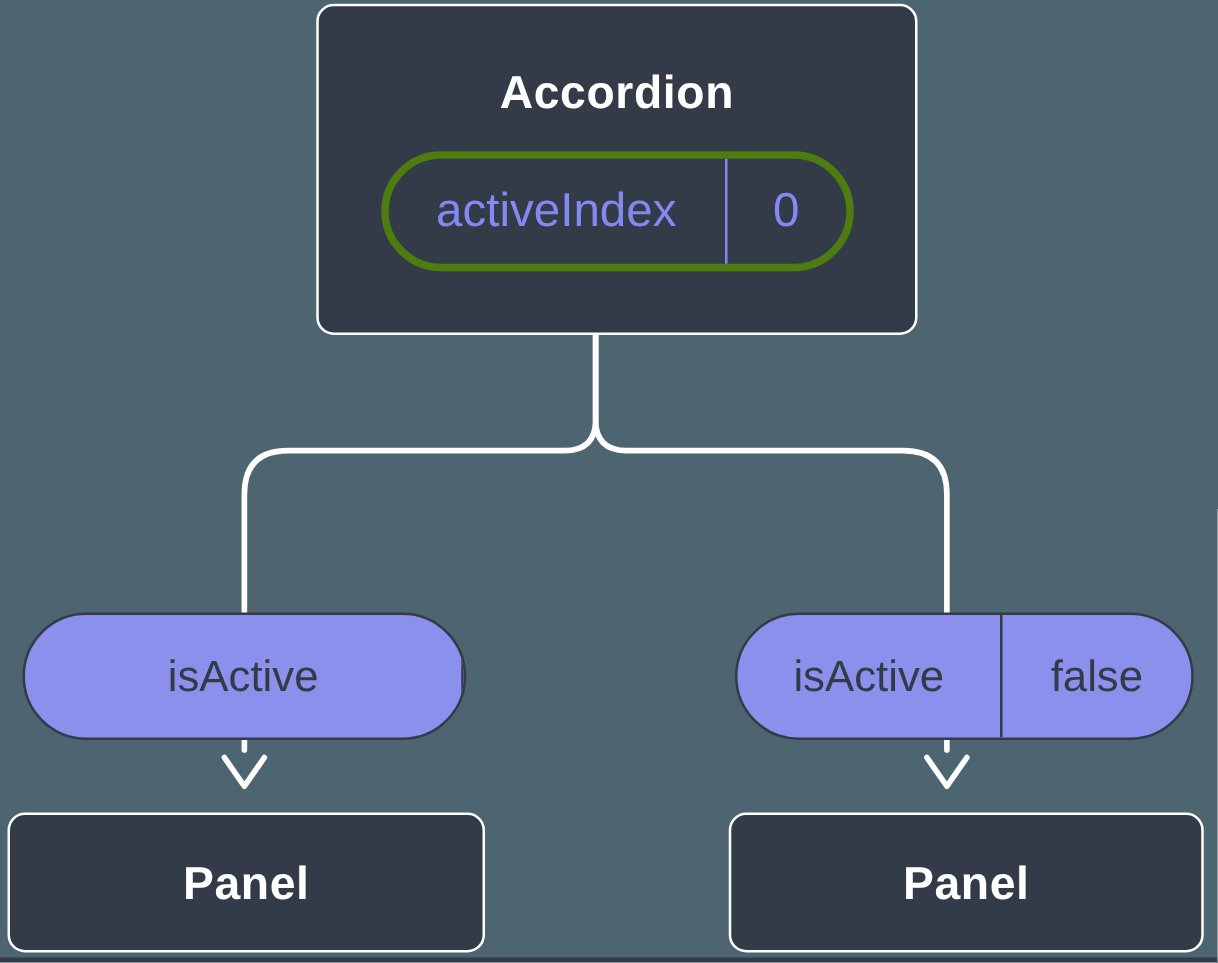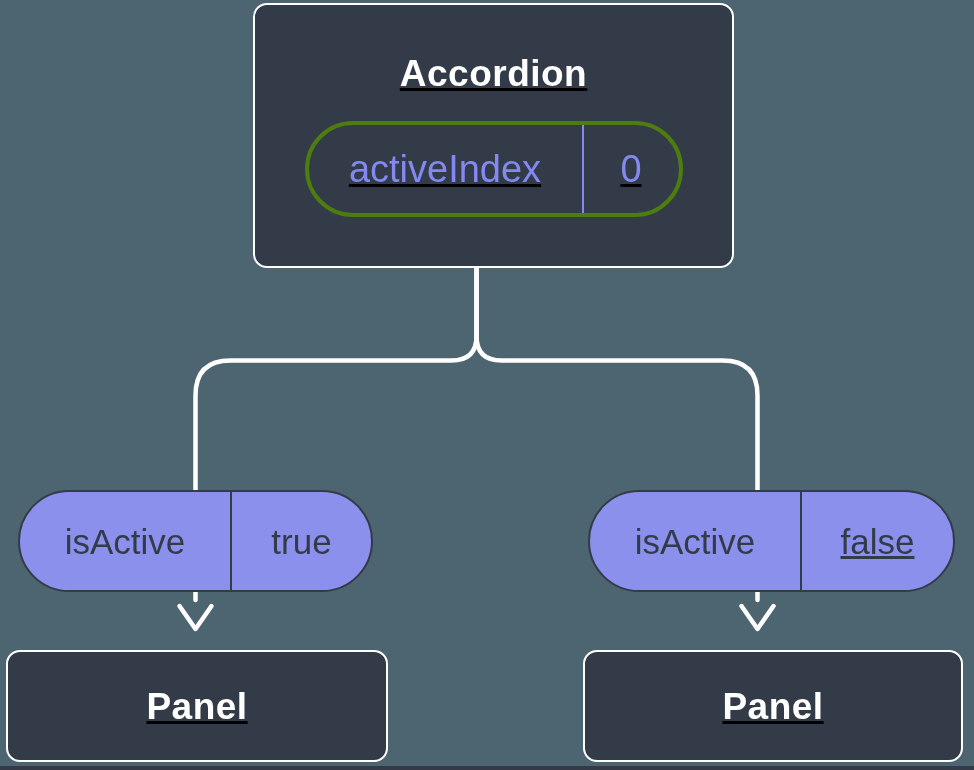--- a/index.html
+++ b/index.html
@@ -13,34 +13,34 @@
   .connectors { position:absolute; left:0; top:0; }
   .connectors path {
     fill:none; stroke:#ffffff; stroke-width:4.5px;
     stroke-linecap:round; stroke-linejoin:round;
   }
   .node {
     position:absolute; box-sizing:border-box;
     background:#343b48;
     border:2.5px solid #ffffff;
     border-radius:14px;
-    display:flex; align-items:center; justify-content:center;text-decoration:underline;
+    display:flex; align-items:center; justify-content:center;
   }
   .accordion-node {
     left:253px; top:3px; width:481px; height:265px;
     flex-direction:column; gap:29px;
   }
   .node-title {
     color:#ffffff; font-size:37px; font-weight:600; line-height:1;
     letter-spacing:0.5px;
   }
   .state-pill {
     box-sizing:border-box;
     width:378px; height:96px;
-    border:4px solid #4d7c0f; border-radius:48px;
+    border:6px solid #4d7c0f; border-radius:48px;
     display:flex; overflow:hidden;
   }
   .state-pill .cell {
     display:flex; align-items:center; justify-content:center;
     color:#8389f0; font-size:38px; line-height:1;
   }
   .state-pill .name-cell { flex:1; border-right:2px solid #8389f0; }
   .state-pill .value-cell { width:95px; }
   .prop-pill {
     position:absolute; box-sizing:border-box;
@@ -48,21 +48,21 @@
     background:#8b90ed;
     border:2px solid #343b48; border-radius:51px;
     display:flex; overflow:hidden;
     color:#343b48; font-size:35px; line-height:1;
   }
   .prop-pill .cell { display:flex; align-items:center; justify-content:center; }
   .prop-pill .name-cell { flex:1; border-right:2px solid #343b48; }
   .prop-pill-left  { left:18px;  width:355px; }
   .prop-pill-left  .value-cell { width:139px; }
   .prop-pill-right { left:588px; width:367px; }
-  .prop-pill-right .value-cell { width:151px;text-decoration:underline; }
+  .prop-pill-right .value-cell { width:151px; }
   .panel-node-left  { left:6px;   top:650px; width:382px; height:112px; }
   .panel-node-right { left:583px; top:650px; width:380px; height:112px; }
   .bottom-edge-strip {
     position:absolute; left:0; bottom:0; width:974px; height:4px;
     background:#343b48;
   }
 </style>
 </head>
 <body>
 
@@ -78,21 +78,20 @@
   <div class="node accordion-node">
     <div class="node-title">Accordion</div>
     <div class="state-pill">
       <div class="cell name-cell">activeIndex</div>
       <div class="cell value-cell">0</div>
     </div>
   </div>
 
   <div class="prop-pill prop-pill-left">
     <div class="cell name-cell">isActive</div>
-    <div class="cell value-cell">true</div>
   </div>
 
   <div class="prop-pill prop-pill-right">
     <div class="cell name-cell">isActive</div>
     <div class="cell value-cell">false</div>
   </div>
 
   <div class="node panel-node-left">
     <div class="node-title">Panel</div>
   </div>

